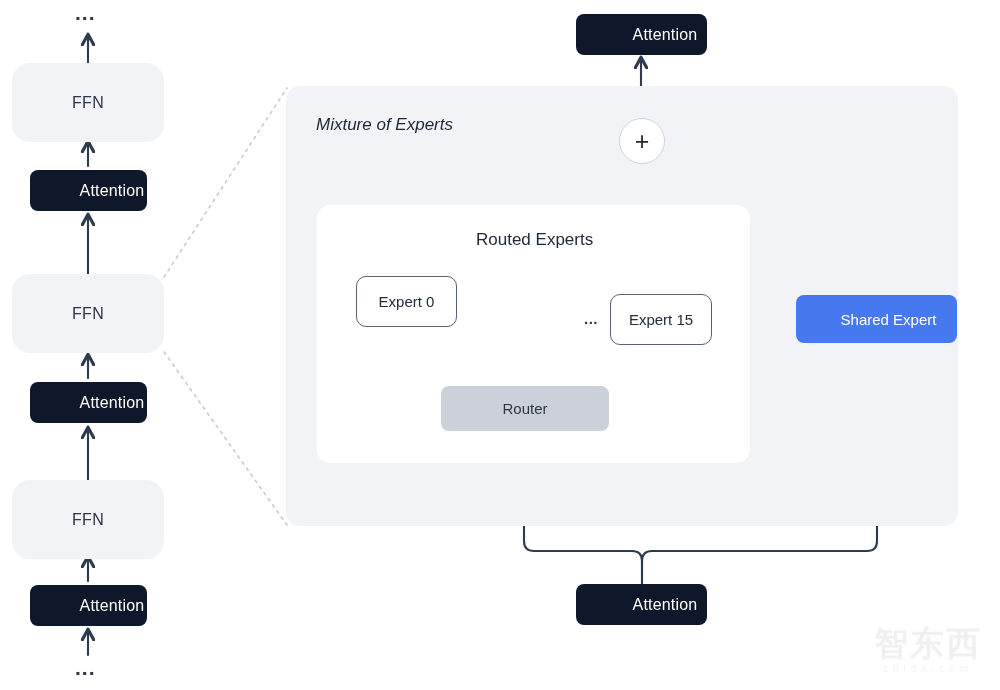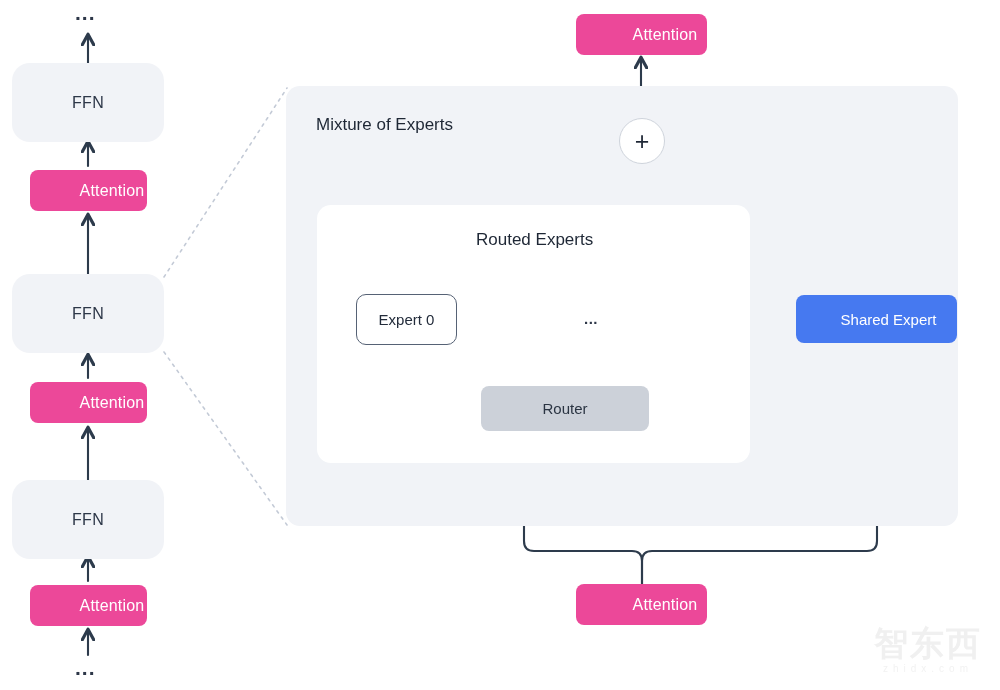--- a/index.html
+++ b/index.html
@@ -34,21 +34,21 @@
     z-index: 5;
   }
   .node-ffn {
     background: #f1f3f7;
     border-radius: 18px;
     color: #2d3748;
     font-size: 16px;
     letter-spacing: 0.3px;
   }
   .node-attn {
-    background: #ec4899;
+    background: #0f172a;
     border-radius: 8px;
     color: #ffffff;
     font-size: 16px;
     letter-spacing: 0.2px;
     padding-left: 47px;
   }
   .node-expert {
     background: #ffffff;
     border: 1.6px solid #566275;
     border-radius: 10px;
@@ -82,20 +82,21 @@
   .panel-title {
     position: absolute;
     color: #1e2735;
     z-index: 6;
     white-space: nowrap;
   }
   .title-moe {
     font-size: 17px;
     left: 316px;
     top: 115px;
+    font-style: italic;
   }
   .title-routed {
     font-size: 17px;
     left: 476px;
     top: 230px;
   }
   .ellipsis-v {
     position: absolute;
     color: #2d3748;
     font-size: 21px;
@@ -249,29 +250,32 @@
   <div class="panel-title title-routed">Routed Experts</div>
 
   <div class="node node-attn" style="left:576px; top:14px; width:131px; height:41px;">
     <span>Attention</span>
   </div>
 
   <div class="plus-node">
     <span>+</span>
   </div>
 
-  <div class="node node-expert" style="left:356px; top:294px; width:101px; height:51px;">
+  <div class="node node-expert" style="left:356px; top:276px; width:101px; height:51px;">
     <span>Expert 0</span>
   </div>
 
 
   <div class="ellipsis-h" style="left:584px; top:310px;">...</div>
 
-
-  <div class="node node-router" style="left:441px; top:386px; width:168px; height:45px;margin-left:40px;">
+  <div class="node node-expert" style="left:610px; top:294px; width:102px; height:51px;">
+    <span>Expert 15</span>
+  </div>
+
+  <div class="node node-router" style="left:441px; top:386px; width:168px; height:45px;">
     <span>Router</span>
   </div>
 
   <div class="node node-shared" style="left:796px; top:295px; width:161px; height:48px;padding-left:24px;">
     <span>Shared Expert</span>
   </div>
 
   <div class="node node-attn" style="left:576px; top:584px; width:131px; height:41px;">
     <span>Attention</span>
   </div>

